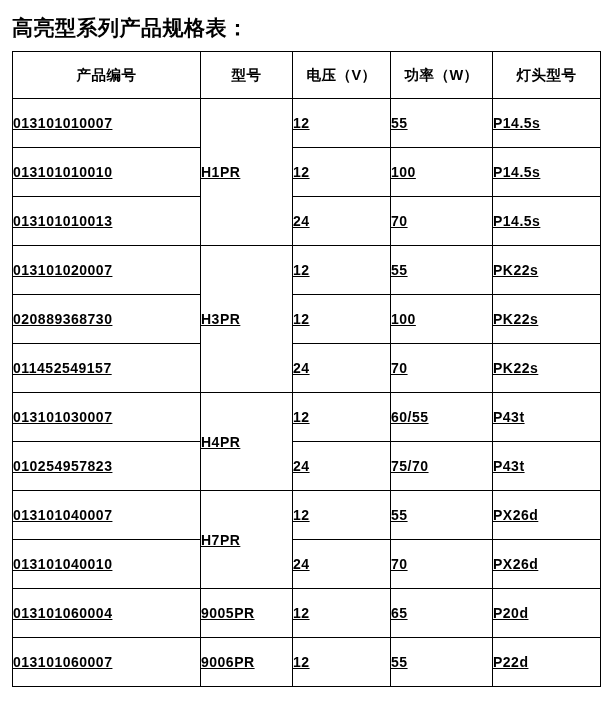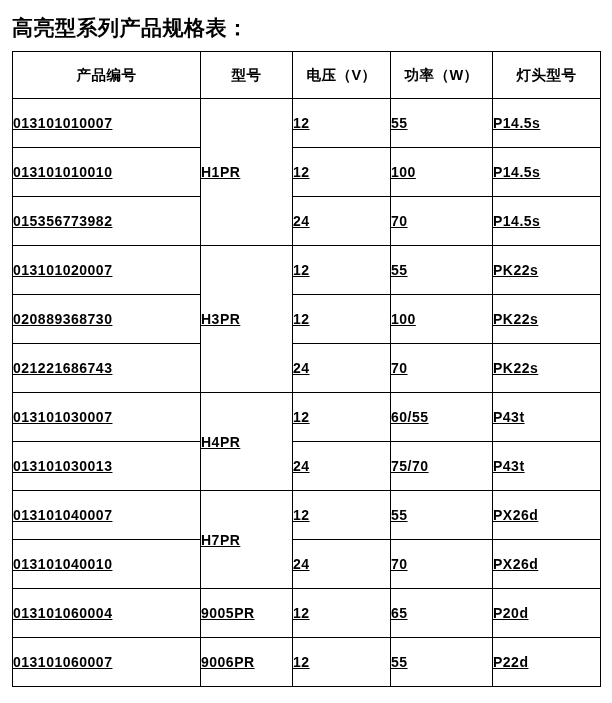--- a/index.html
+++ b/index.html
@@ -111,53 +111,53 @@
             <td class="val">55</td>
             <td class="base">P14.5s</td>
           </tr>
           <tr>
             <td class="code">013101010010</td>
             <td class="val">12</td>
             <td class="val">100</td>
             <td class="base">P14.5s</td>
           </tr>
           <tr>
-            <td class="code">015356773982</td>
+            <td class="code">013101010013</td>
             <td class="val">24</td>
             <td class="val">70</td>
             <td class="base">P14.5s</td>
           </tr>
           <tr>
             <td class="code">013101020007</td>
             <td class="model" rowspan="3">H3PR</td>
             <td class="val">12</td>
             <td class="val">55</td>
             <td class="base">PK22s</td>
           </tr>
           <tr>
             <td class="code">020889368730</td>
             <td class="val">12</td>
             <td class="val">100</td>
             <td class="base">PK22s</td>
           </tr>
           <tr>
-            <td class="code">021221686743</td>
+            <td class="code">011452549157</td>
             <td class="val">24</td>
             <td class="val">70</td>
             <td class="base">PK22s</td>
           </tr>
           <tr>
             <td class="code">013101030007</td>
             <td class="model" rowspan="2">H4PR</td>
             <td class="val">12</td>
             <td class="val">60/55</td>
             <td class="base">P43t</td>
           </tr>
           <tr>
-            <td class="code">013101030013</td>
+            <td class="code">010254957823</td>
             <td class="val">24</td>
             <td class="val">75/70</td>
             <td class="base">P43t</td>
           </tr>
           <tr>
             <td class="code">013101040007</td>
             <td class="model" rowspan="2">H7PR</td>
             <td class="val">12</td>
             <td class="val">55</td>
             <td class="base">PX26d</td>

